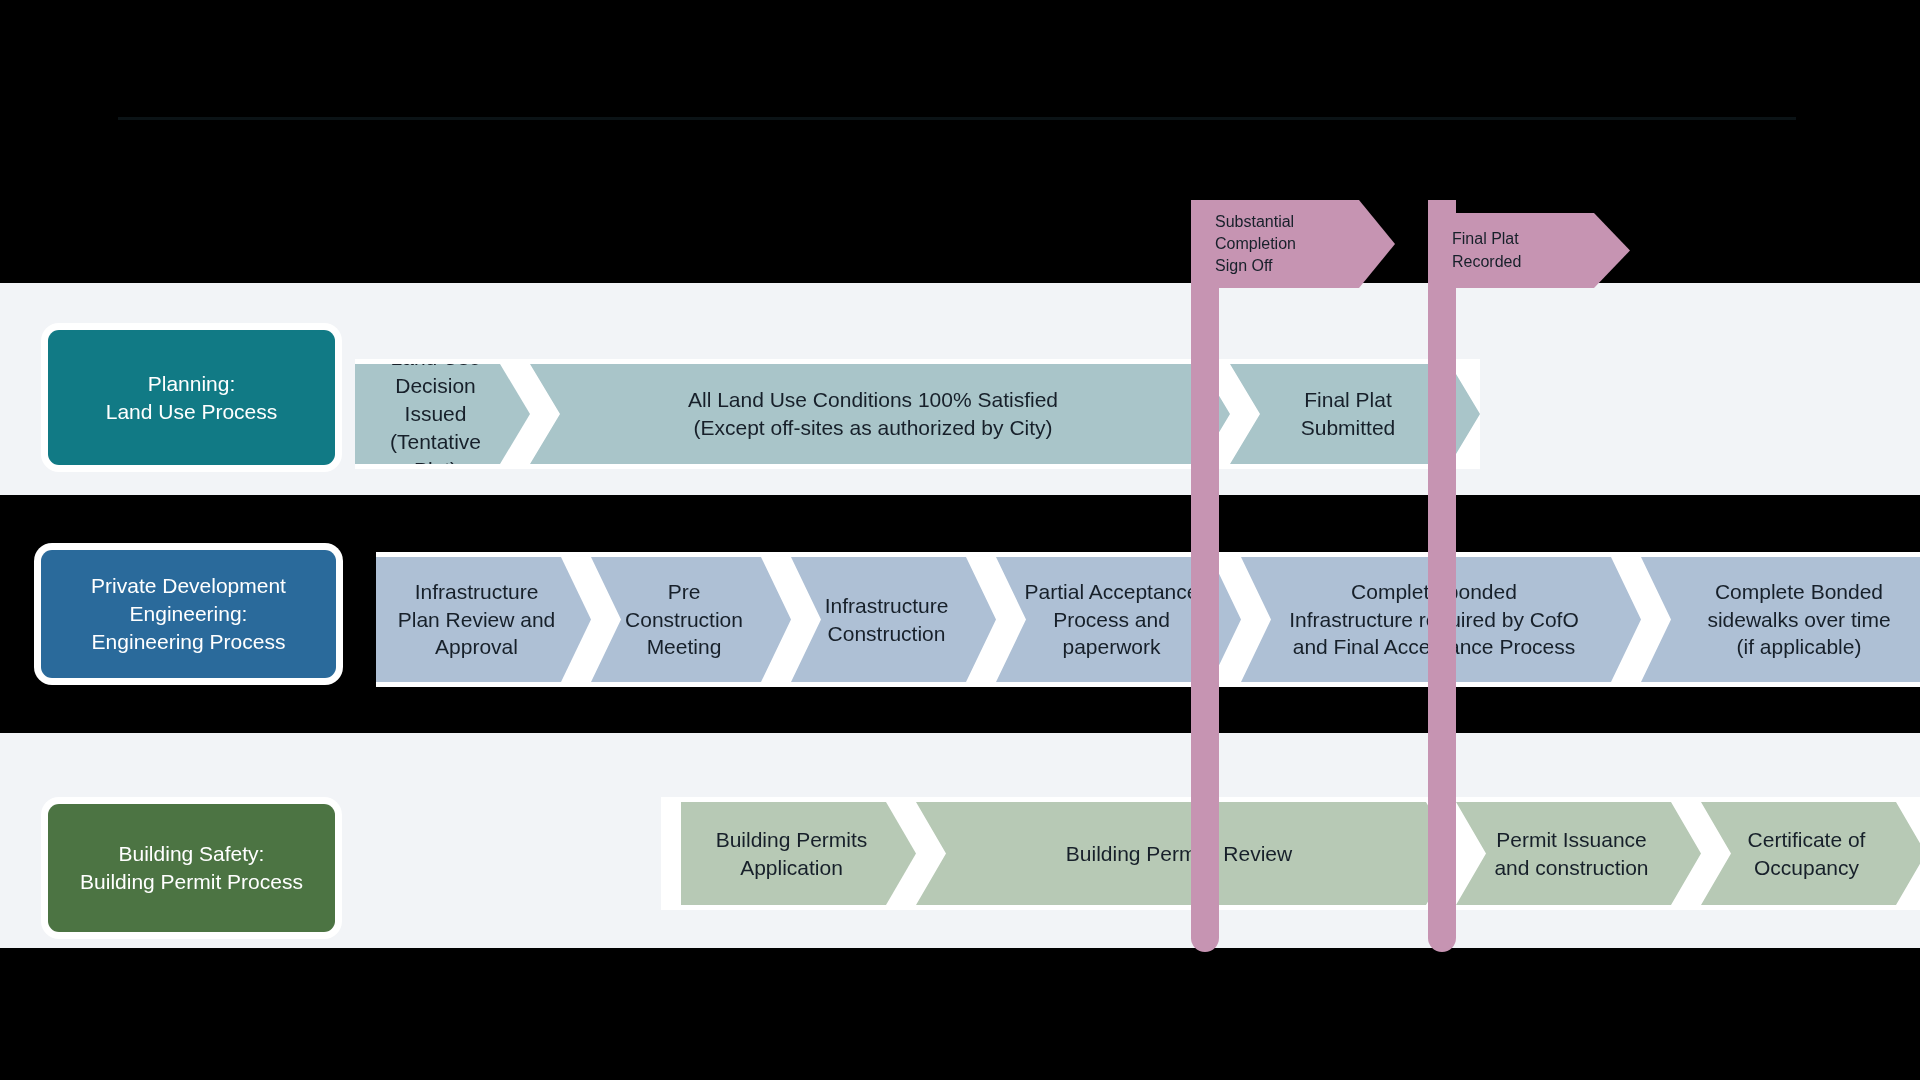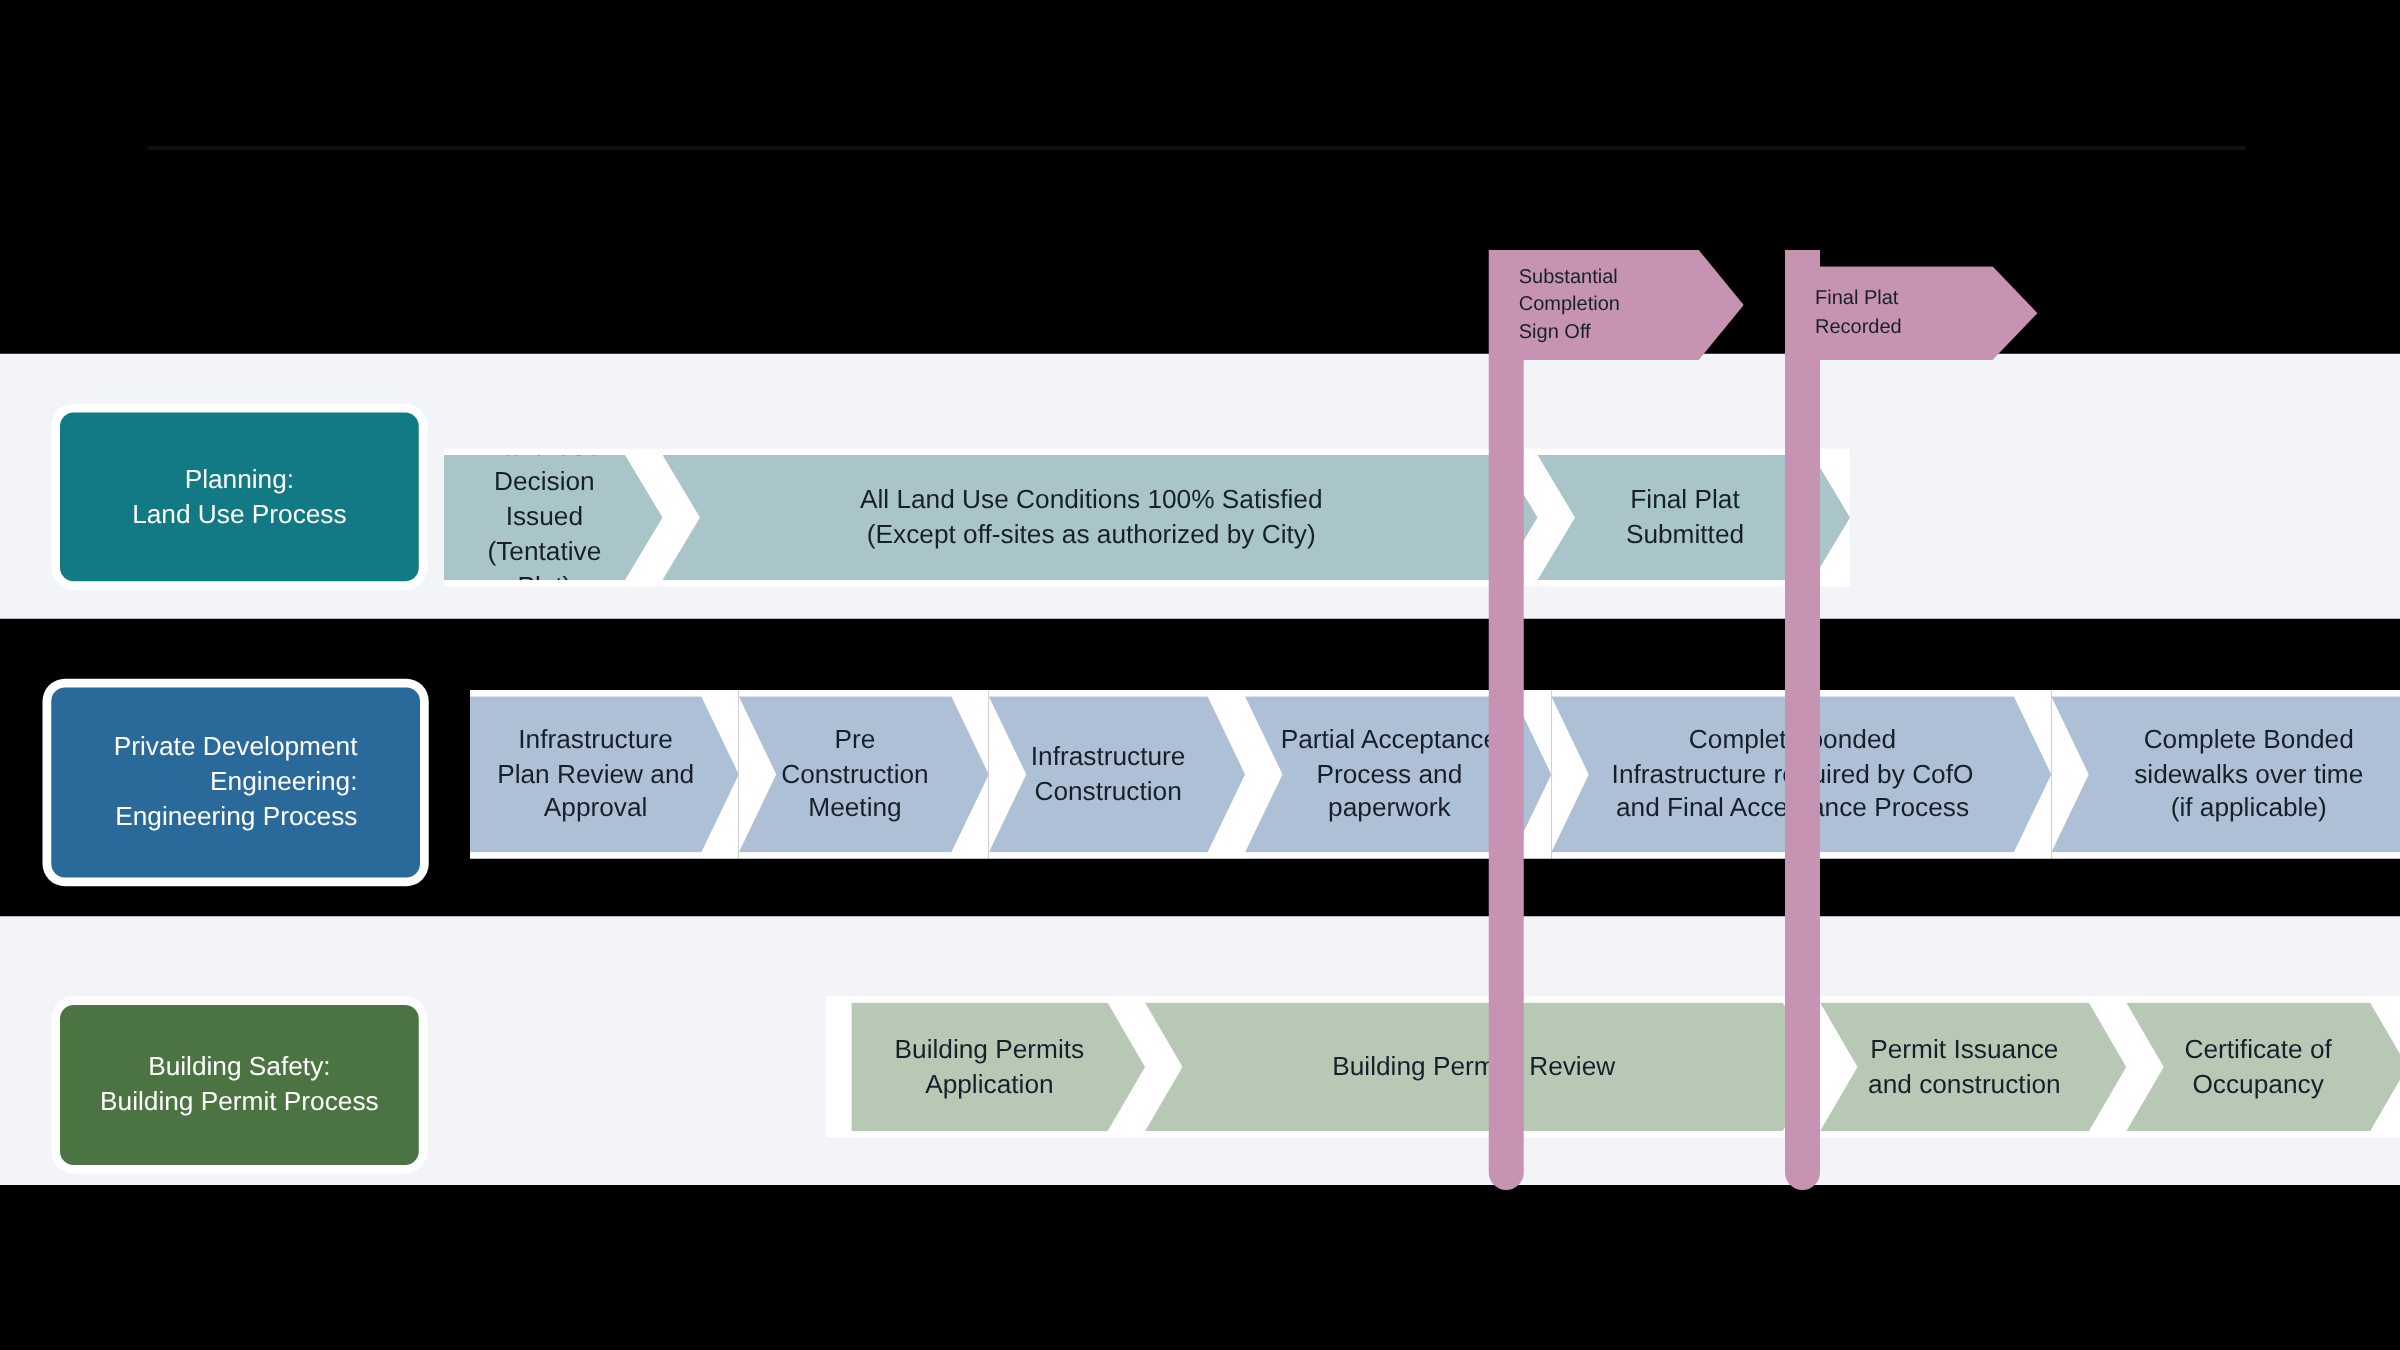--- a/index.html
+++ b/index.html
@@ -12,21 +12,21 @@
   #band-planning{top:283px;height:212px;}
   #band-building{top:733px;height:215px;}
 
   .hairline{position:absolute;left:118px;top:117px;width:1678px;height:3px;background:#0c1518;opacity:.9;}
 
   
   .catcard{position:absolute;display:flex;align-items:center;justify-content:center;
     text-align:center;color:#fff;font-weight:normal;font-size:21px;line-height:1.32;
     border-radius:11px;box-shadow:0 0 0 7px #fff;white-space:pre-line;}
   #cat-planning{left:48px;top:330px;width:287px;height:135px;background:#117A85;}
-  #cat-engineering{left:41px;top:550px;width:295px;height:152px;background:#2A6A9B;text-align:right;}
+  #cat-engineering{left:41px;top:550px;width:295px;height:128px;background:#2A6A9B;}
   #cat-building{left:48px;top:780px;width:287px;height:128px;background:#4C7443;margin-top:24px;}
 
   
   .row{position:absolute;display:flex;align-items:stretch;}
   #row-planning{left:355px;top:359px;height:110px;}
   #row-engineering{left:376px;top:552px;height:135px;}
   #row-building{left:661px;top:797px;height:113px;}
 
   .chev{position:relative;display:flex;align-items:center;justify-content:center;
     text-align:center;color:#17202a;font-size:21px;line-height:1.33;

